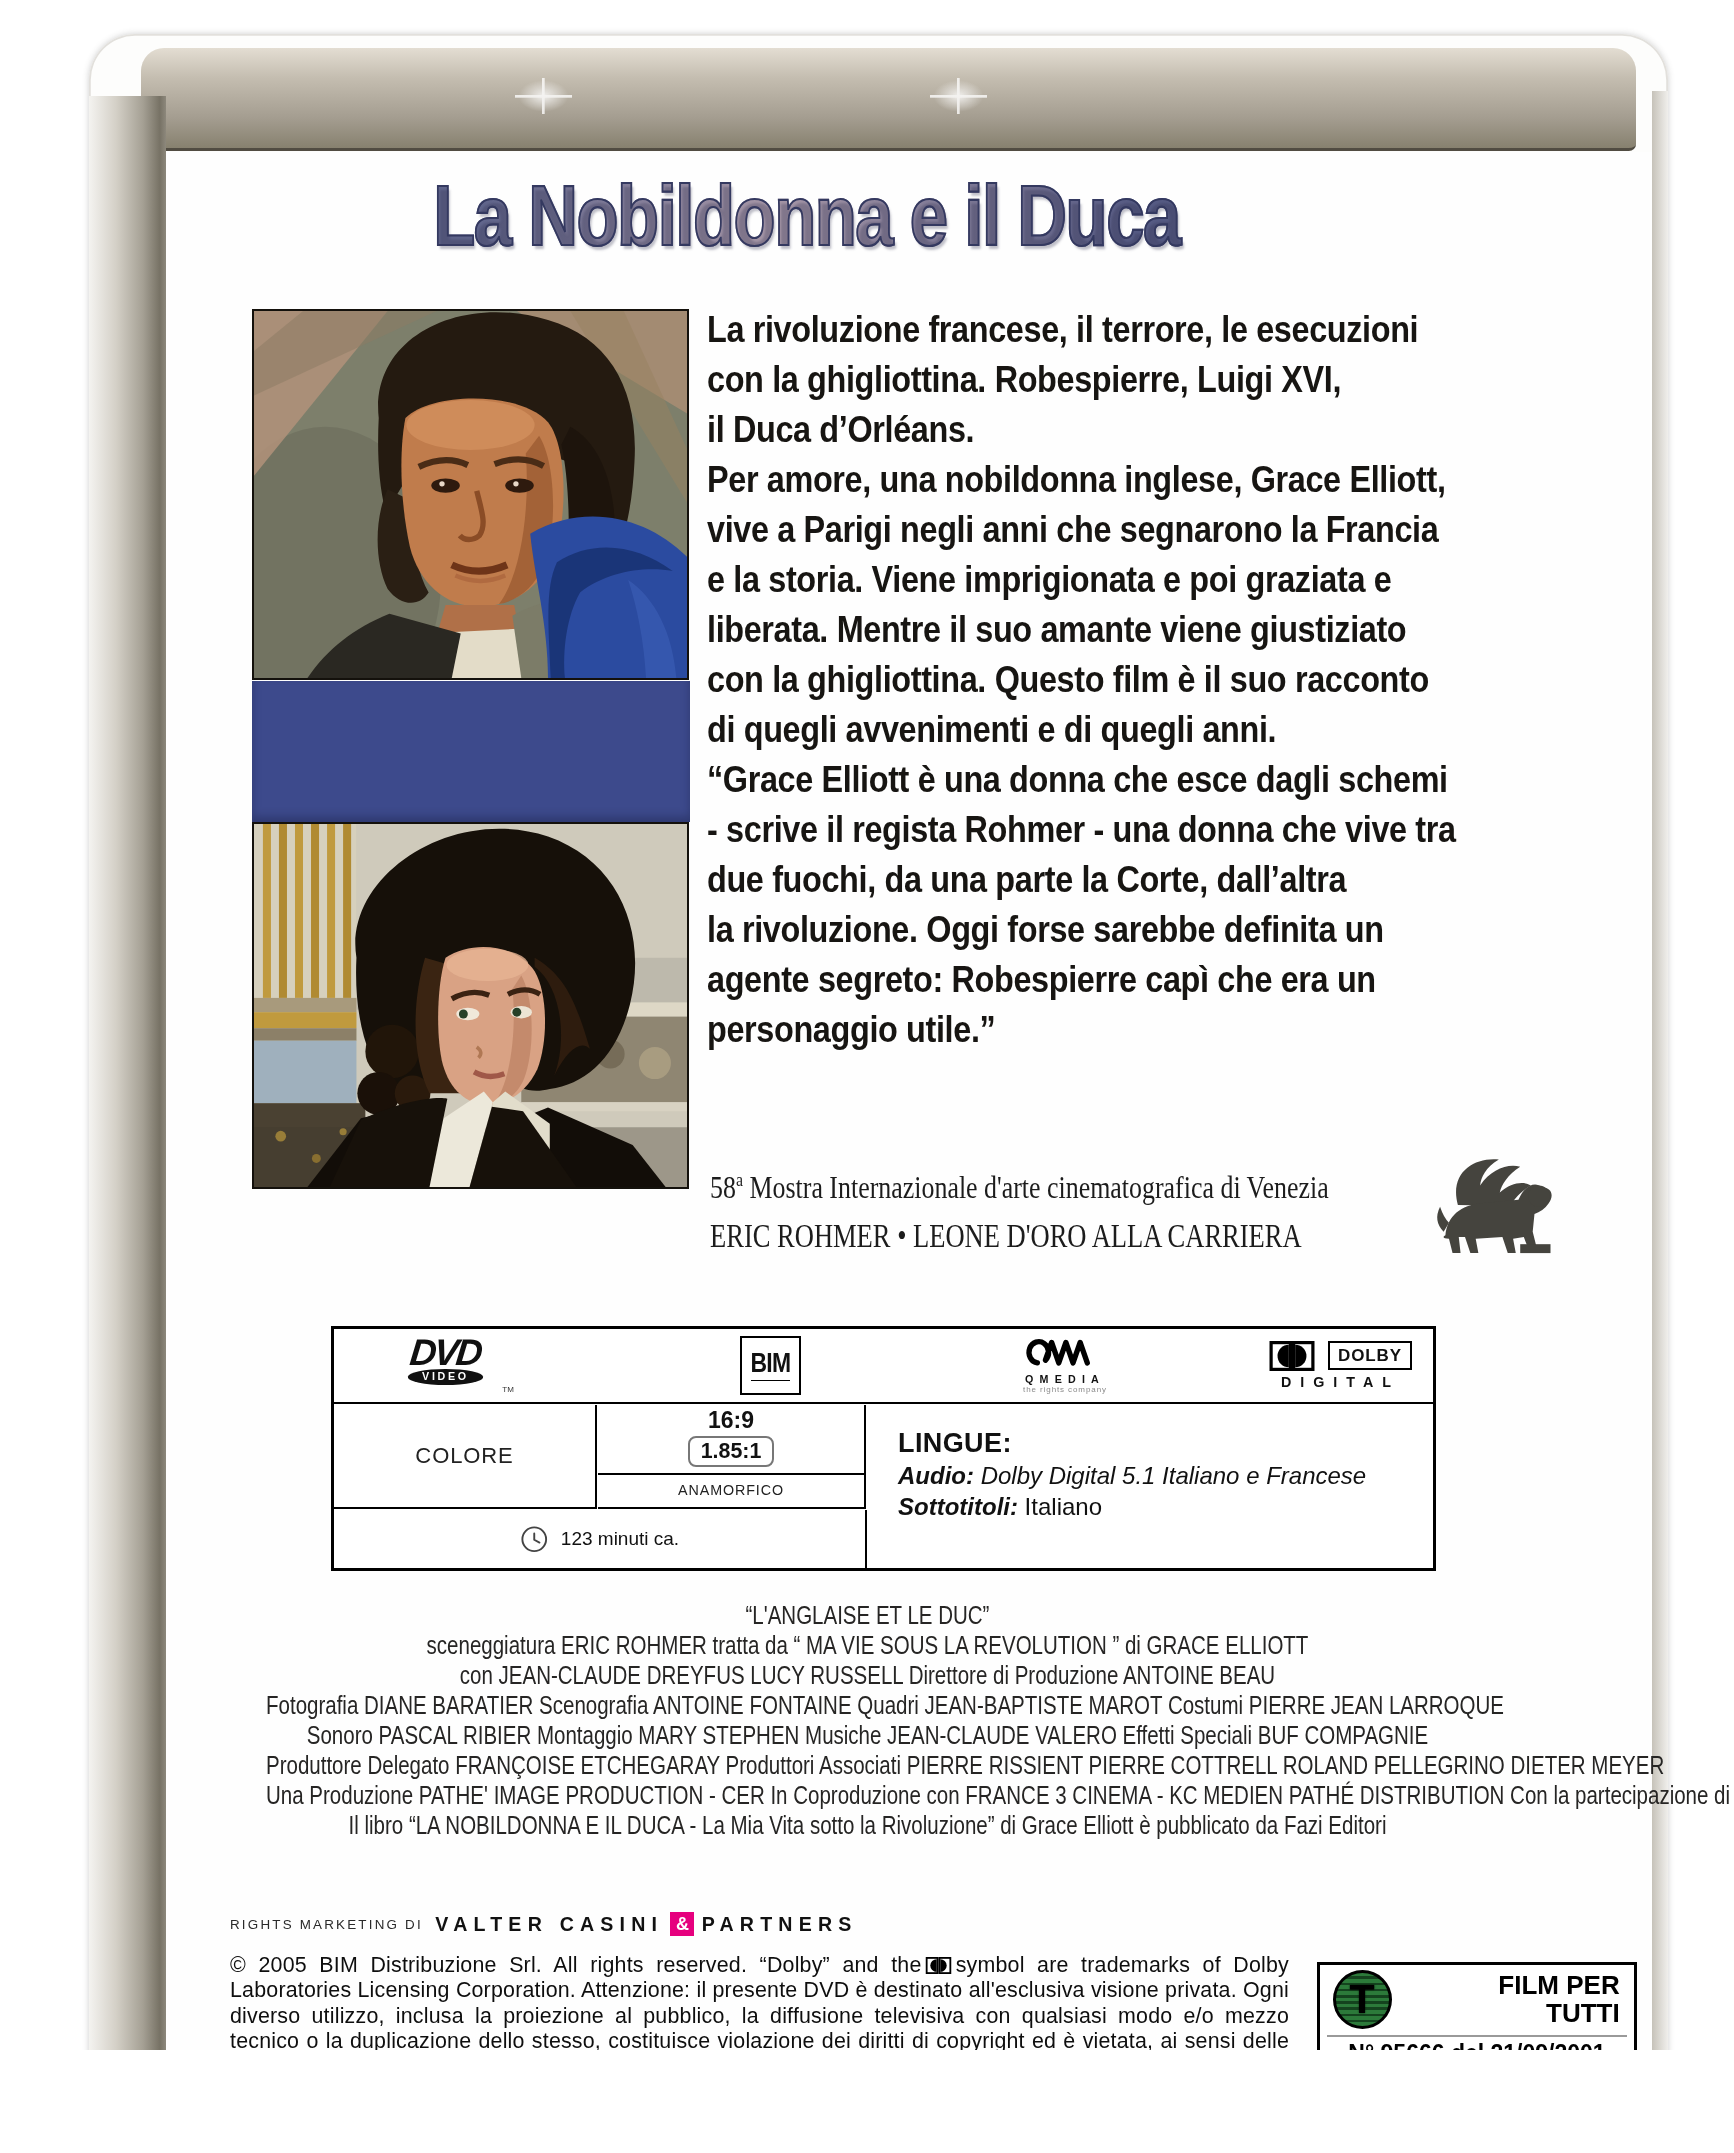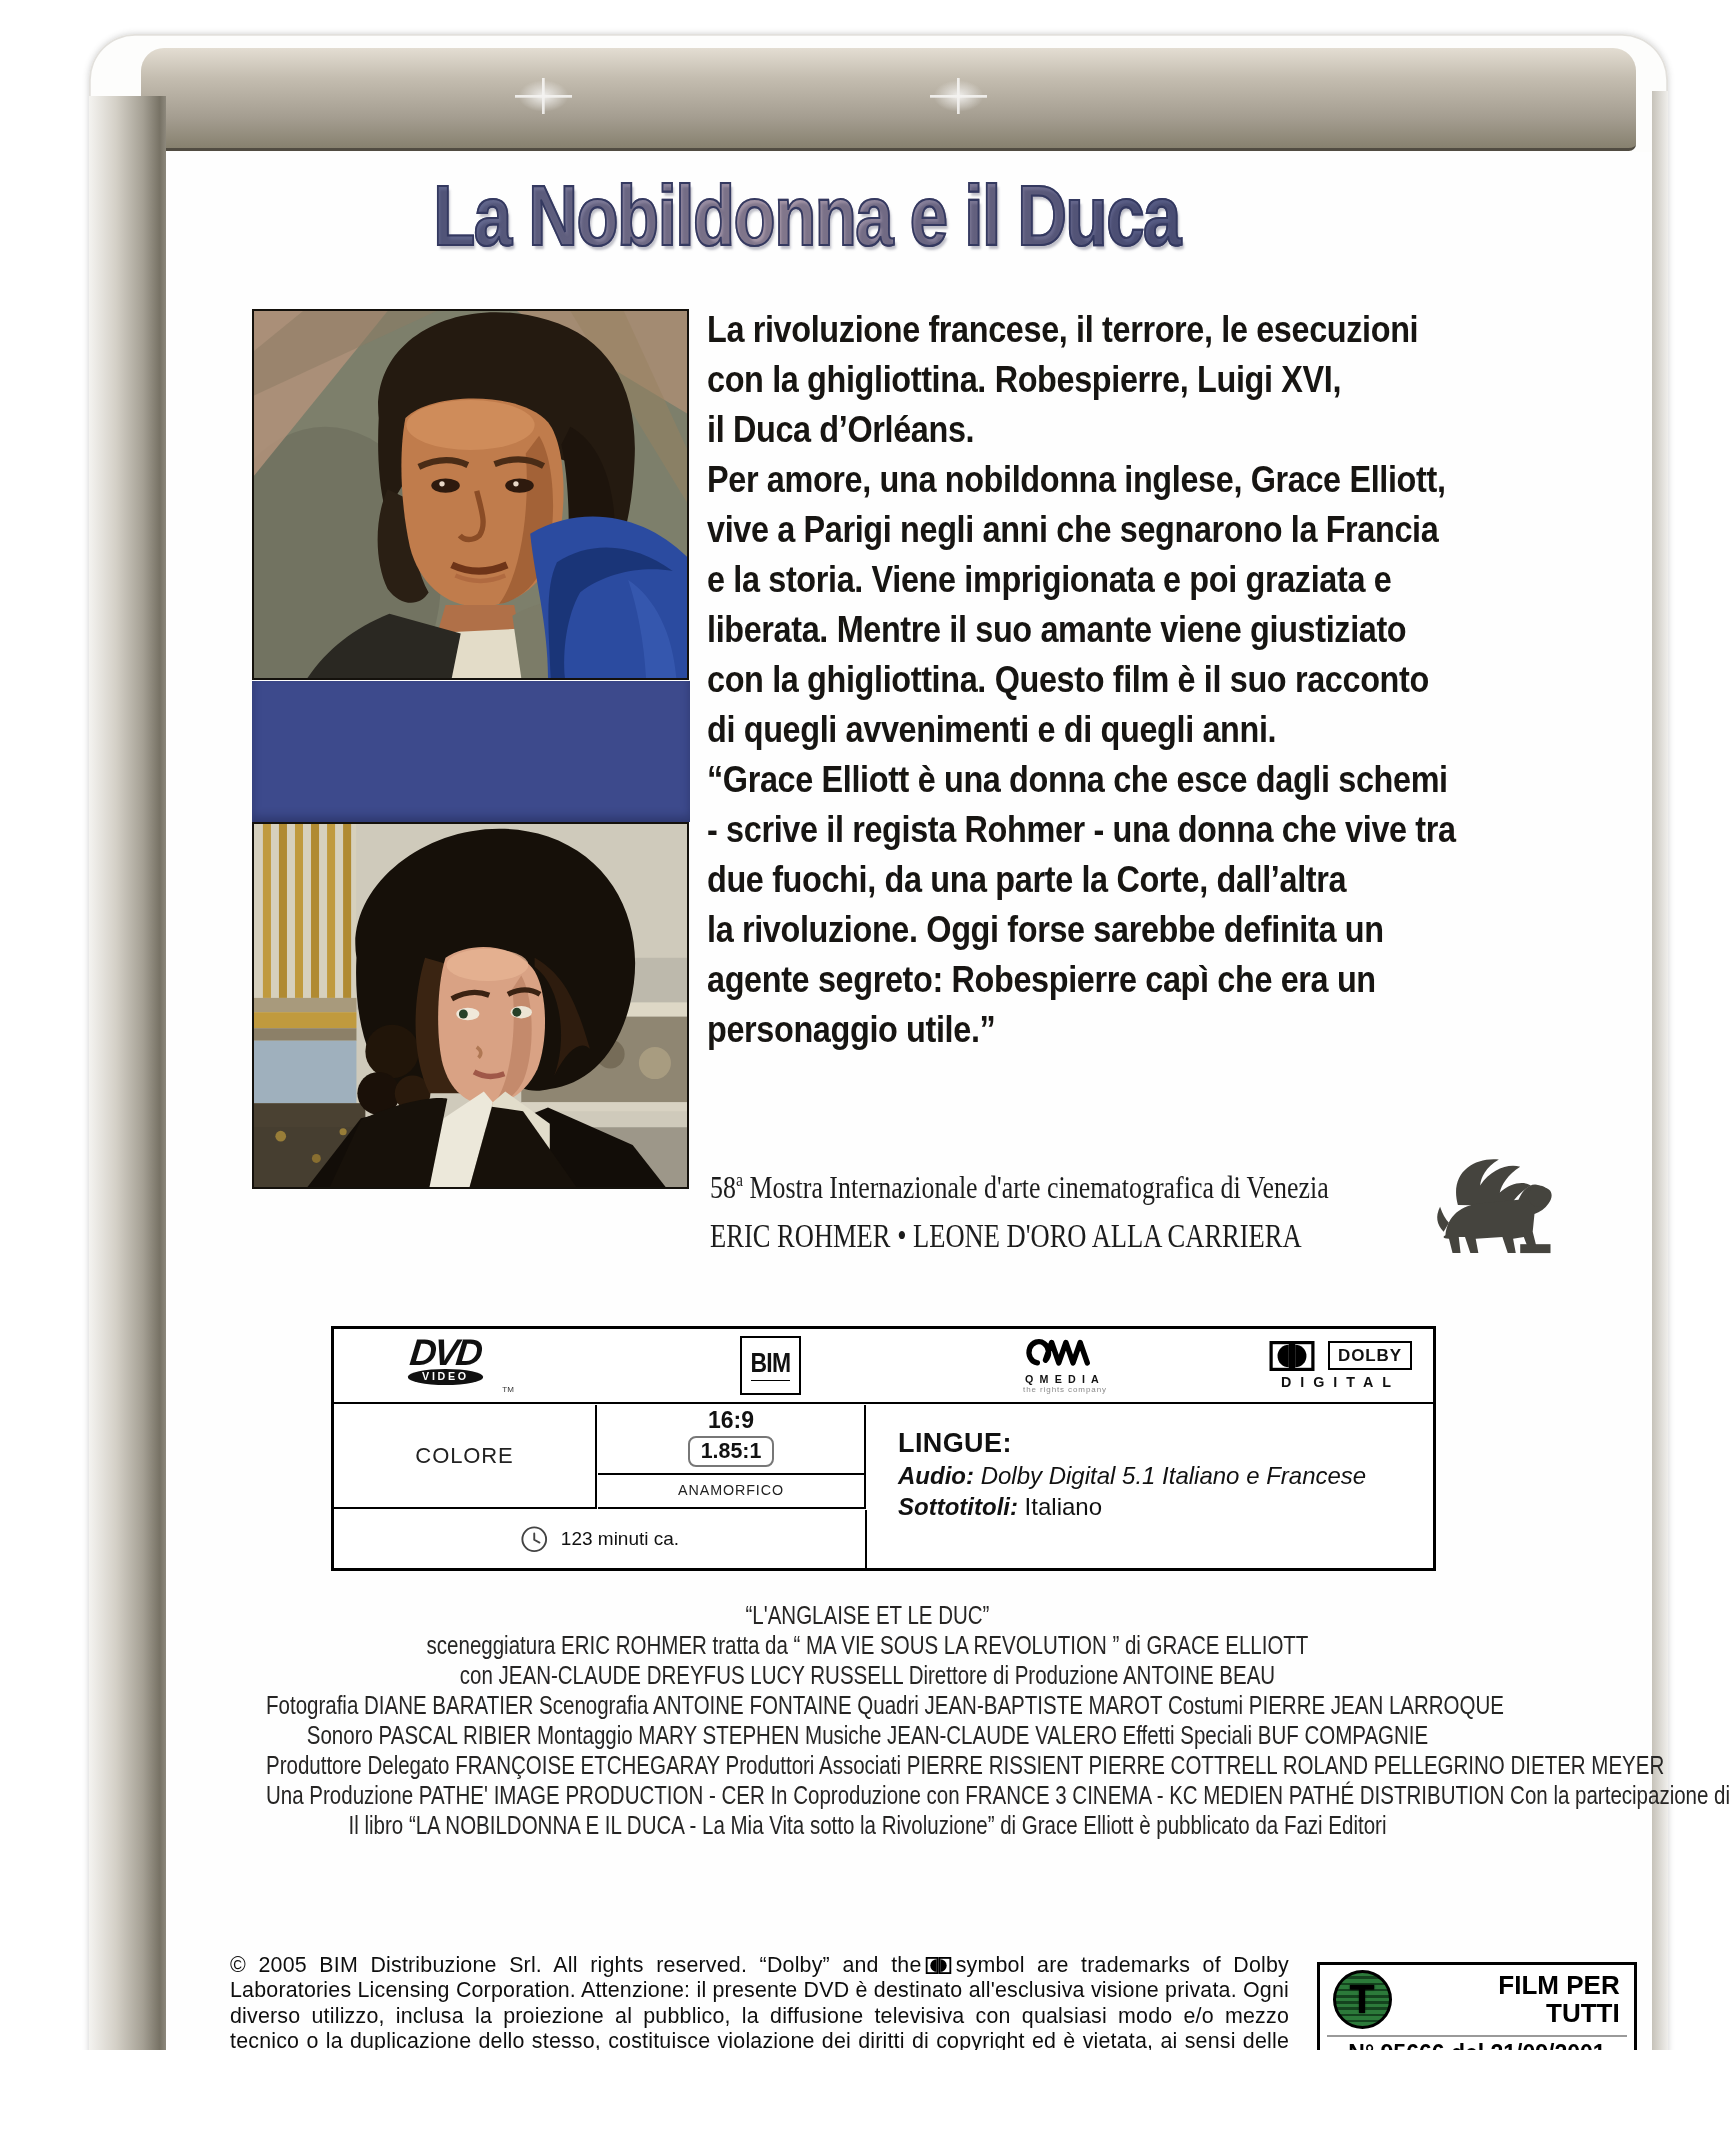--- a/index.html
+++ b/index.html
@@ -317,20 +317,26 @@
     <div class="credit-line">“L'ANGLAISE ET LE DUC”</div>
     <div class="credit-line">sceneggiatura ERIC ROHMER  tratta da “ MA VIE SOUS LA REVOLUTION ” di GRACE ELLIOTT</div>
     <div class="credit-line">con JEAN-CLAUDE DREYFUS  LUCY RUSSELL  Direttore di Produzione ANTOINE BEAU</div>
     <div class="credit-line">Fotografia DIANE BARATIER  Scenografia ANTOINE FONTAINE  Quadri JEAN-BAPTISTE MAROT  Costumi PIERRE JEAN LARROQUE</div>
     <div class="credit-line">Sonoro PASCAL RIBIER  Montaggio MARY STEPHEN  Musiche JEAN-CLAUDE VALERO  Effetti Speciali BUF COMPAGNIE</div>
     <div class="credit-line">Produttore Delegato FRANÇOISE ETCHEGARAY  Produttori Associati PIERRE RISSIENT  PIERRE COTTRELL  ROLAND PELLEGRINO  DIETER MEYER</div>
     <div class="credit-line">Una Produzione  PATHE' IMAGE PRODUCTION - CER  In Coproduzione con FRANCE 3 CINEMA - KC MEDIEN PATHÉ DISTRIBUTION  Con la partecipazione di CANAL +</div>
     <div class="credit-line">Il libro “LA NOBILDONNA E IL DUCA - La Mia Vita sotto la Rivoluzione” di Grace Elliott è pubblicato da Fazi Editori</div>
   </div>
 
+  <div class="rights">
+    <span class="rights-pre">RIGHTS MARKETING DI</span>
+    <span class="rights-name">VALTER CASINI</span>
+    <span class="amp-badge">&amp;</span>
+    <span class="rights-partners">PARTNERS</span>
+  </div>
 
   <div class="legal">
     <span>© 2005 BIM Distribuzione Srl. All rights reserved. “Dolby” and the</span><svg class="dd-sym" width="27" height="17" viewBox="0 0 42 28">
       <rect x="1.5" y="1.5" width="18" height="25" fill="none" stroke="#000" stroke-width="3"></rect>
       <path d="M18 3.5 a 10.5 10.5 0 0 0 0 21 Z" fill="#000"></path>
       <rect x="22.5" y="1.5" width="18" height="25" fill="none" stroke="#000" stroke-width="3"></rect>
       <path d="M24 3.5 a 10.5 10.5 0 0 1 0 21 Z" fill="#000"></path>
     </svg><span>symbol are trademarks of Dolby Laboratories Licensing Corporation. Attenzione: il presente DVD è destinato all'esclusiva visione privata. Ogni diverso utilizzo, inclusa la proiezione al pubblico, la diffusione televisiva con qualsiasi modo e/o mezzo tecnico o la duplicazione dello stesso, costituisce violazione dei diritti di copyright ed è vietata, ai sensi delle leggi italiane ed internazionali in materia. Ogni violazione sarà severamente perseguita sia penalmente che civilmente.</span>
   </div>
 

